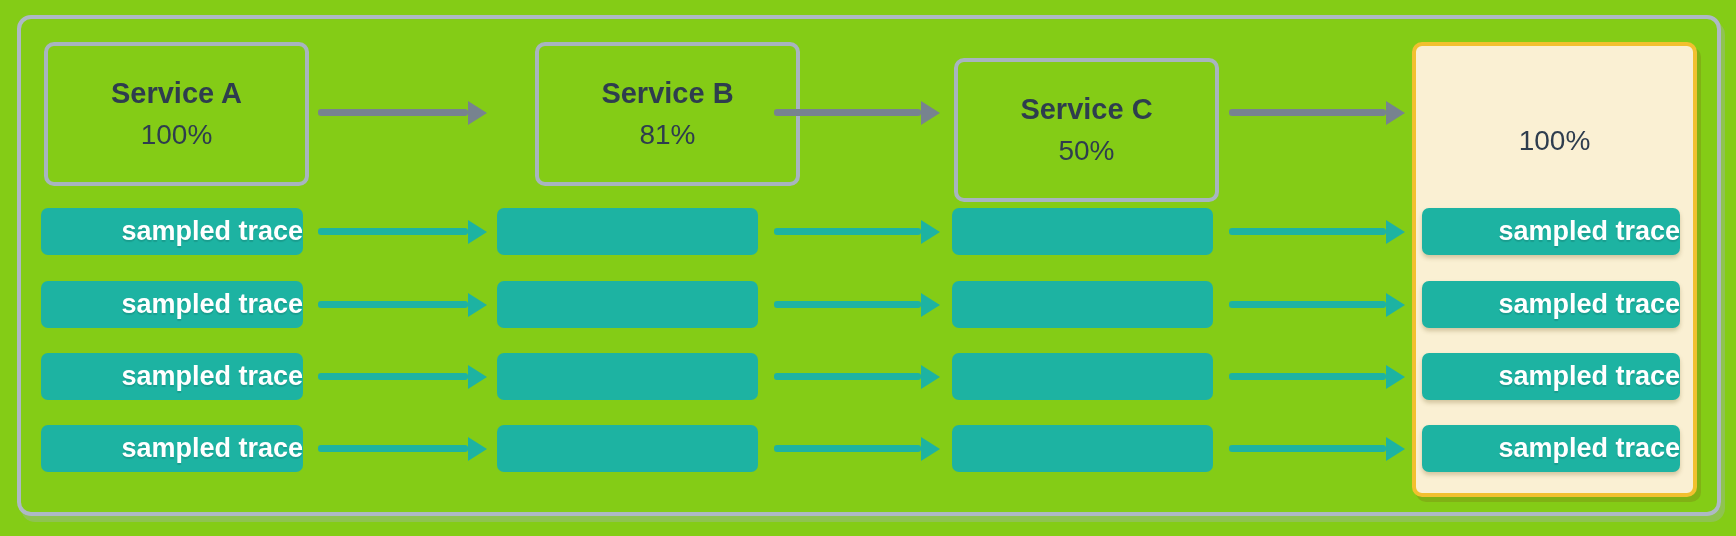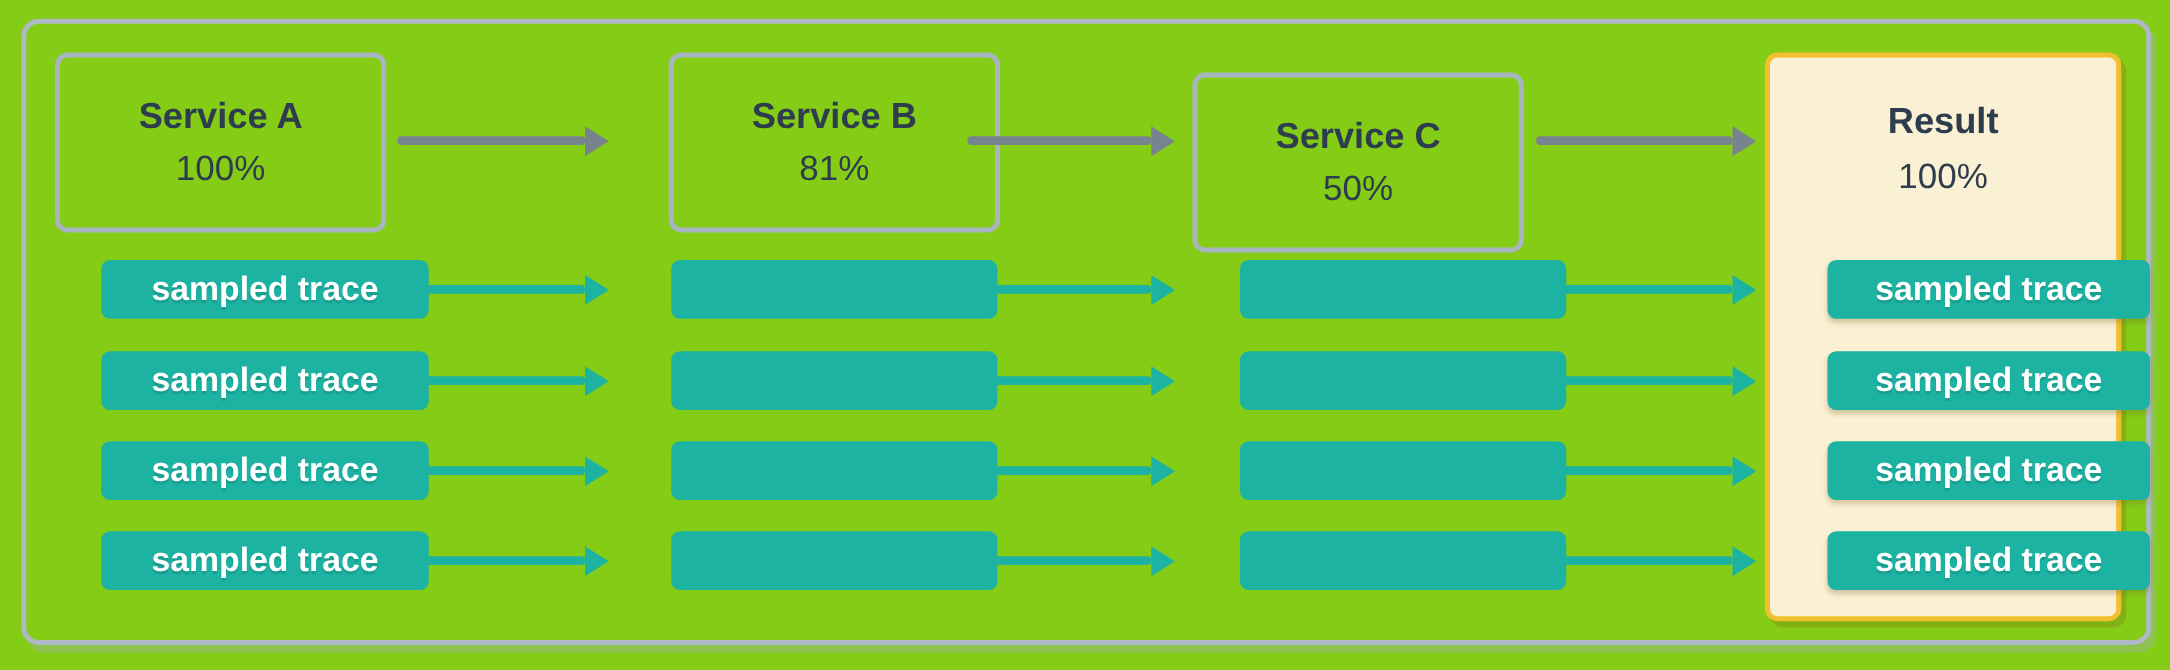--- a/index.html
+++ b/index.html
@@ -43,24 +43,23 @@
     position:absolute;top:30px;left:0;width:100%;text-align:center;
     font-size:29px;font-weight:800;line-height:42px;
   }
   .result-box .rate{
     position:absolute;top:74px;left:0;width:100%;text-align:center;
     font-size:28px;font-weight:500;line-height:42px;
   }
 
   .trace{
     position:absolute;height:47px;border-radius:7px;background:var(--teal);
-    display:flex;align-items:center;justify-content:center;
+    display:flex;align-items:center;justify-content:flex-end;
     color:var(--trace-text);font-size:27px;font-weight:600;
     text-shadow:0 2px 1px rgba(0,0,0,.12);
-    margin-left:40px;
   }
   .trace.on-cream{box-shadow:0 3px 4px rgba(120,100,40,.30);}
 
   .arrow{position:absolute;height:7px;border-radius:3px;}
   .arrow::after{
     content:"";position:absolute;left:100%;top:50%;transform:translateY(-50%);
     border-top:12px solid transparent;border-bottom:12px solid transparent;
     border-left-width:19px;border-left-style:solid;
   }
   .arrow.gray{background:var(--arrow-gray);}
@@ -83,21 +82,20 @@
       <div class="title">Service B</div>
       <div class="rate">81%</div>
     </div>
 
     <div class="service-box box-c" style="left:933px;top:23px;">
       <div class="title">Service C</div>
       <div class="rate">50%</div>
     </div>
 
     <div class="result-box" style="left:1391px;top:23px;">
-      <div class="title">Result</div>
       <div class="rate">100%</div>
     </div>
 
   <div class="trace" style="left: 20px; top: 189px; width: 262px;">
         <span>sampled trace</span>
       </div>
       <div class="trace" style="left: 476px; top: 189px; width: 261px;"></div>
       <div class="trace" style="left: 931px; top: 189px; width: 261px;"></div>
       <div class="trace on-cream" style="left: 1401px; top: 189px; width: 258px;">
         <span>sampled trace</span>

